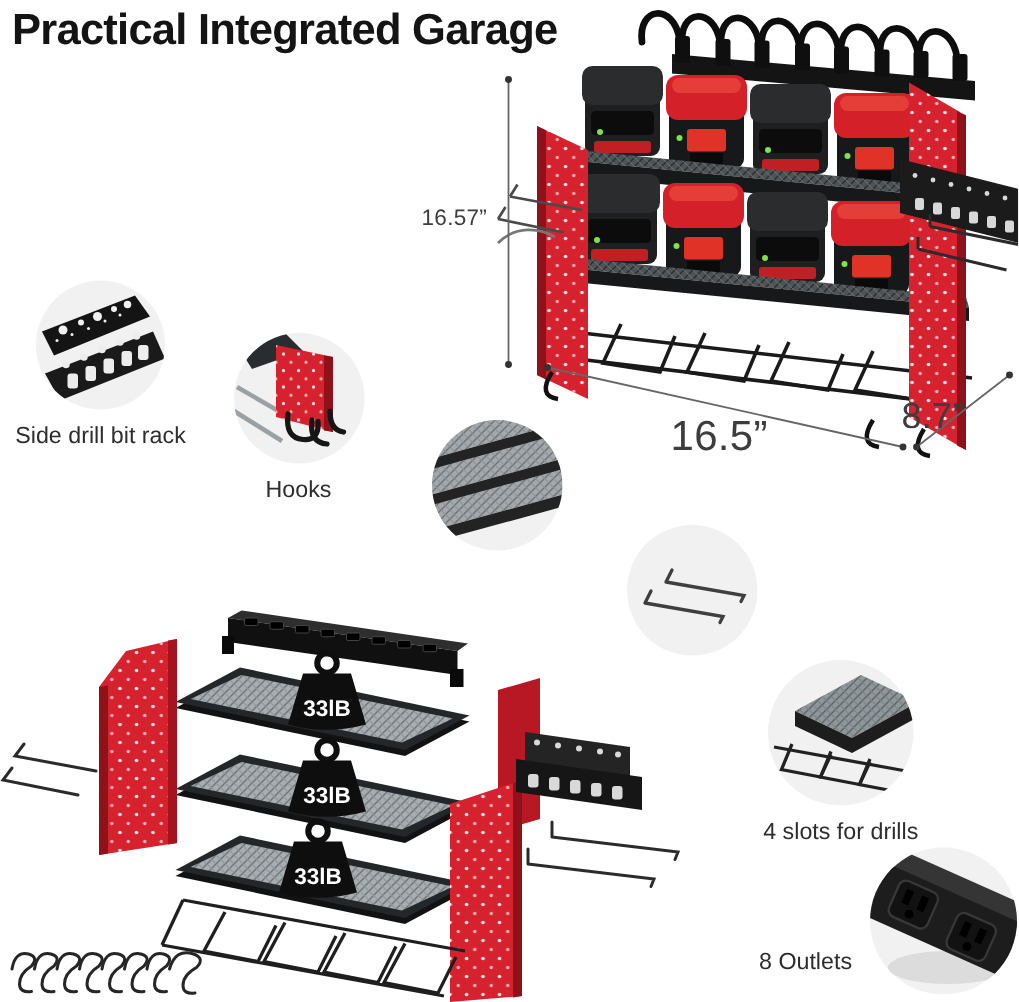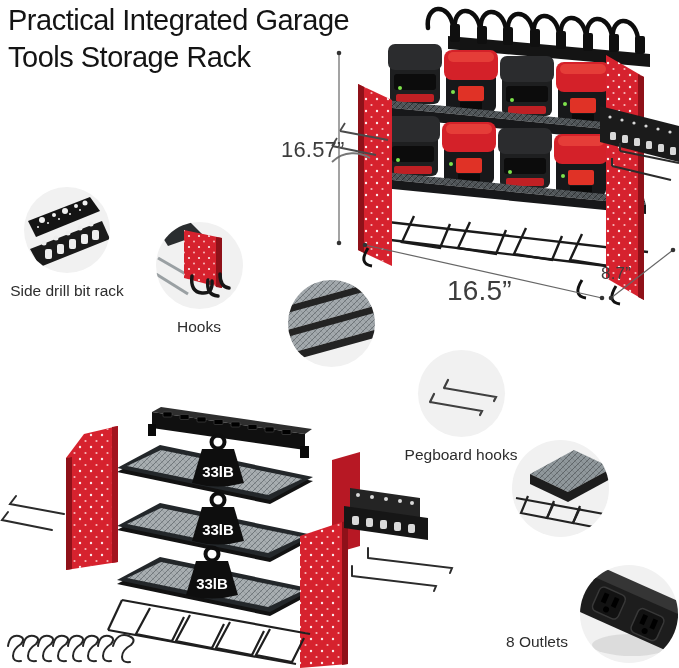--- a/index.html
+++ b/index.html
@@ -2,29 +2,29 @@
 <html><head>
 <meta charset="utf-8">
 <style>
   html,body{margin:0;padding:0;background:#ffffff;}
   .canvas{
     position:relative;width:679px;height:668px;background:#fff;overflow:hidden;
     font-family:"Liberation Sans",sans-serif;
   }
   .title{
     position:absolute;left:8px;top:2px;margin:0;
-    font-size:29px;font-weight:normal;line-height:37px;letter-spacing:-0.5px;color:#141414;
+    font-size:29px;font-weight:bold;line-height:37px;letter-spacing:-0.5px;color:#141414;
   }
   .title span{display:block;}
   .dim{
-    position:absolute;font-size:22px;color:#3d3d3d;letter-spacing:0.2px;
+    position:absolute;font-size:15px;color:#3d3d3d;letter-spacing:0.2px;
   }
   .dim-h{left:281px;top:137px;}
   .dim-w{left:447px;top:275px;font-size:28px;}
-  .dim-d{left:601px;top:264px;font-size:17px;}
+  .dim-d{left:601px;top:264px;font-size:24px;}
   .callout{position:absolute;display:flex;flex-direction:column;align-items:center;gap:9px;}
   .callout-row{position:absolute;display:flex;align-items:flex-end;gap:12px;}
   .bubble{
     background:#f1f1f1;border-radius:50%;overflow:hidden;flex:none;
   }
   .b86{width:86px;height:86px;}
   .b87{width:87px;height:87px;}
   .b97{width:97px;height:97px;}
   .b98{width:98px;height:98px;}
   .callout-label{
@@ -35,21 +35,20 @@
   .rack-svg{position:absolute;left:330px;top:0;}
   .exploded-svg{position:absolute;left:0;top:396px;}
 </style>
 </head>
 <body>
 
 <div class="canvas">
 
   <h1 class="title">
     <span>Practical Integrated Garage</span>
-    <span>Tools Storage Rack</span>
   </h1>
 
   <svg class="rack-svg" width="349" height="312" viewBox="0 0 349 312">
     <defs>
       <pattern id="peg1" width="11" height="12" patternUnits="userSpaceOnUse">
         <circle cx="3" cy="3" r="1.2" fill="#ffffff" opacity="0.9"></circle>
         <circle cx="8.5" cy="9" r="1.1" fill="#ffd9d9" opacity="0.8"></circle>
       </pattern>
       <pattern id="meshD1" width="6" height="6" patternUnits="userSpaceOnUse">
         <rect width="6" height="6" fill="#4e5356"></rect>
@@ -318,21 +317,20 @@
 
   <div class="callout" style="left:384px;top:350px;width:154px;">
     <div class="bubble b87">
       <svg width="87" height="87" viewBox="0 0 87 87">
         <g fill="none" stroke="#3f3f3f" stroke-width="2.2" stroke-linecap="round">
           <path d="M30,30 l-4,8 M26,38 l52,9 l-2,4"></path>
           <path d="M16,44 l-4,8 M12,52 l52,9 l-2,4"></path>
         </g>
       </svg>
     </div>
-    <div class="callout-label">Pegboard hooks</div>
   </div>
 
   <div class="callout" style="left:483px;top:440px;width:155px;">
     <div class="bubble b97">
       <svg width="97" height="97" viewBox="0 0 97 97">
         <defs>
           <pattern id="meshC5" width="6" height="6" patternUnits="userSpaceOnUse">
             <rect width="6" height="6" fill="#8f979b"></rect>
             <path d="M0,6 L6,0" stroke="#5f6569" stroke-width="1"></path>
             <path d="M0,0 L6,6" stroke="#7b8184" stroke-width="0.8"></path>
@@ -342,20 +340,21 @@
         <polygon points="56,52 100,28 100,38 56,62" fill="#1d1d1d"></polygon>
         <polygon points="18,34 56,52 56,62 18,44" fill="#1d1d1d"></polygon>
         <g fill="none" stroke="#222" stroke-width="2.2">
           <path d="M4,58 L92,74"></path>
           <path d="M16,56 l-7,17 l26,5 l7,-15"></path>
           <path d="M42,61 l-7,17 l26,5 l7,-15"></path>
           <path d="M68,66 l-7,17 l26,5 l7,-15"></path>
         </g>
       </svg>
     </div>
+    <div class="callout-label">4 slots for drills</div>
   </div>
 
   <div class="callout-row" style="left:506px;top:565px;">
     <div class="callout-label">8 Outlets</div>
     <div class="bubble b98">
       <svg width="98" height="98" viewBox="0 0 98 98">
         <ellipse cx="52" cy="80" rx="40" ry="11" fill="#dcdcdc"></ellipse>
         <g transform="translate(49,47) rotate(24)">
           <rect x="-52" y="-30" width="104" height="16" fill="#353535"></rect>
           <rect x="-52" y="-18" width="104" height="38" fill="#1d1d1d"></rect>

